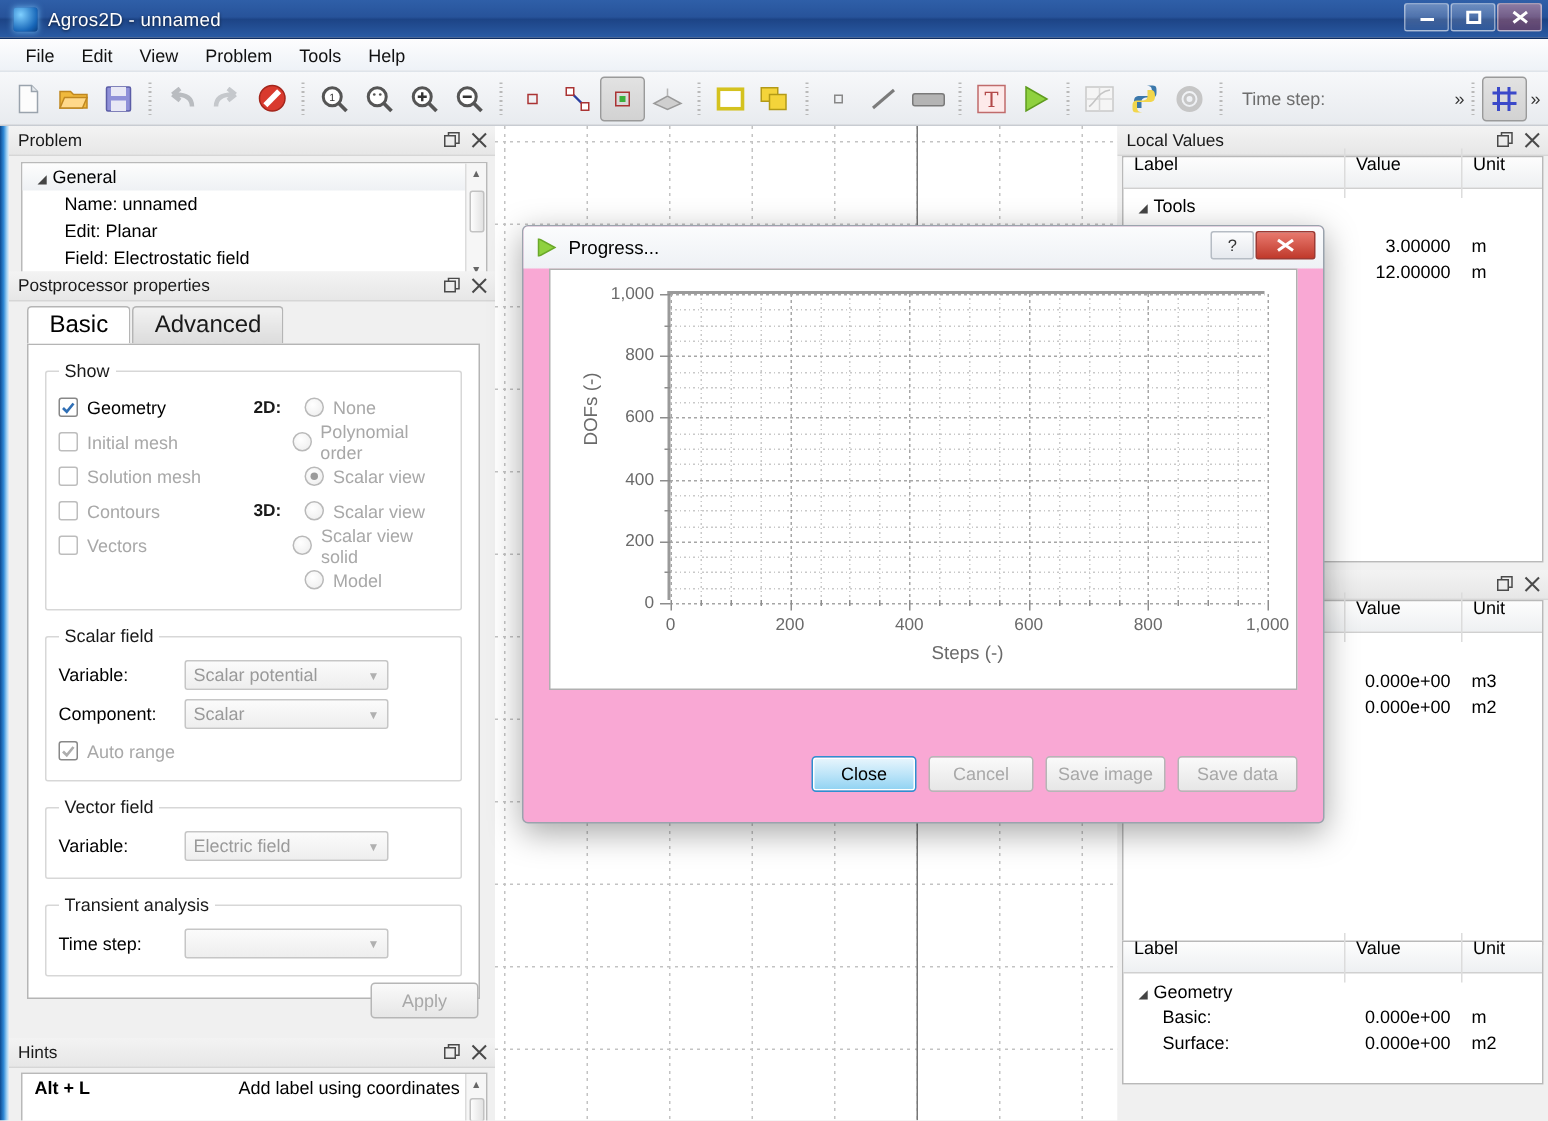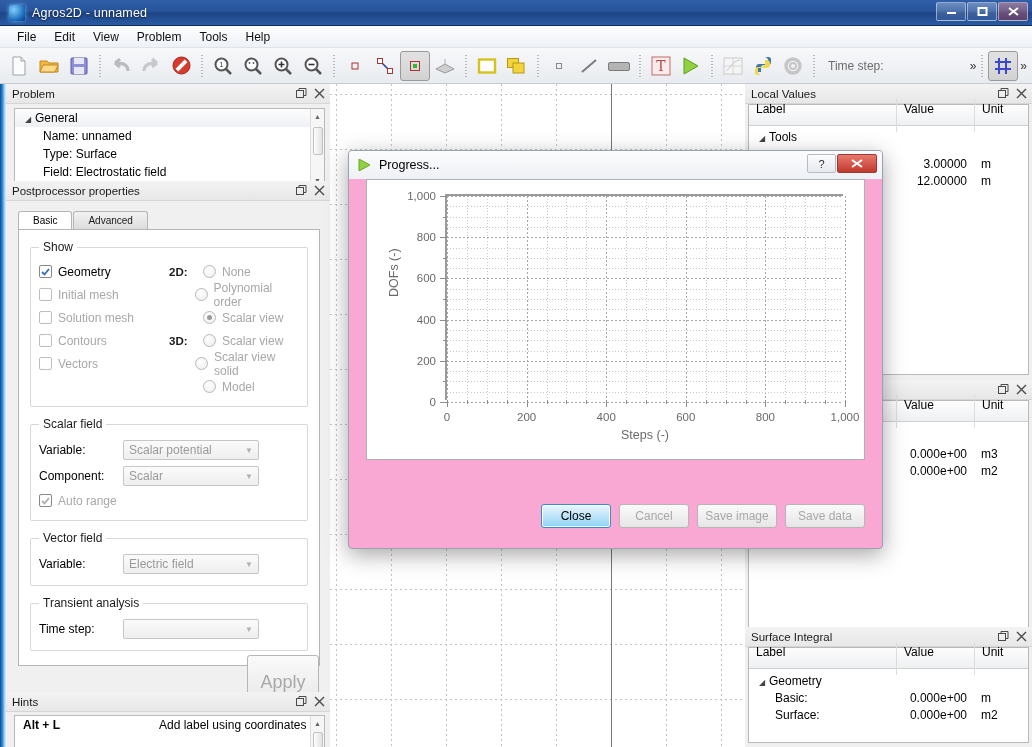--- a/index.html
+++ b/index.html
@@ -80,21 +80,21 @@
   .arrow{ display:inline-block; width:10px; color:#444; font-size:8px; }
   .vscroll{ position:absolute; right:0; top:0; width:14px; height:100%;
             background:#f6f6f6; border-left:1px solid #dcdcdc; }
   .vscroll .up,.vscroll .dn{ height:14px; display:flex;align-items:center;justify-content:center;
             font-size:7px;color:#666; }
   .vscroll .thumb{ position:absolute; left:2px; width:10px; height:28px; top:18px;
             background:linear-gradient(to right,#fdfdfd,#e2e2e2); border:1px solid #c2c2c2; border-radius:2px; }
 
   
   .tabrow{ display:flex; margin:6px 0 0 12px; align-items:flex-end; height:22px; }
-  .ptab{ padding:3px 14px; font-size:10px; border:1px solid #b5b5b5; border-bottom:none;
+  .ptab{ padding:3px 14px; font-size:16px; border:1px solid #b5b5b5; border-bottom:none;
          background:linear-gradient(to bottom,#f2f2f2,#dcdcdc); border-radius:3px 3px 0 0;
          margin-right:1px; color:#1a1a1a; }
   .ptab.active{ background:#fff; color:#000; position:relative; z-index:2; }
   .tabbody{ margin:0 10px 0 12px; background:#fff; border:1px solid #b5b5b5; position:relative; }
 
   fieldset.grp{ border:1px solid #d7d7d7; border-radius:2px; margin:10px 11px 8px 11px; padding:6px 8px 8px 8px; }
   fieldset.grp > legend{ font-size:12px; padding:0 4px; color:#1a1a1a; }
   .frow{ display:flex; align-items:center; height:23px; font-size:12px; }
   .chk{ width:13px;height:13px; border:1px solid #888; background:#fff; border-radius:2px;
         margin-right:6px; display:inline-flex;align-items:center;justify-content:center; flex:none; }
@@ -108,22 +108,22 @@
   .lbl2d{ width:34px; font-weight:bold; color:#1a1a1a; font-size:11.5px; }
   .lbl2d.blank{ font-weight:normal; }
   .colL{ width:130px; display:flex; align-items:center; }
 
   .combo{ width:136px; height:20px; border:1px solid #c6c6c6; border-radius:2px;
           background:linear-gradient(to bottom,#fbfbfb,#eeeeee);
           display:flex; align-items:center; padding-left:5px; font-size:12px; color:#9a9a9a; }
   .combo .cv{ flex:1; }
   .combo .ar{ width:18px; display:flex;align-items:center;justify-content:center; color:#b0b0b0; font-size:8px; }
   .fieldlbl{ width:84px; font-size:12px; }
-  .btn{ border:1px solid #b6b6b6; border-radius:3px; font-size:18px;
-        background:linear-gradient(to bottom,#fafafa,#e6e6e6); padding:16px 0; text-align:center; }
+  .btn{ border:1px solid #b6b6b6; border-radius:3px; font-size:12px;
+        background:linear-gradient(to bottom,#fafafa,#e6e6e6); padding:4px 0; text-align:center; }
   .btn.dis{ color:#a8a8a8; }
 
   .hintrow{ display:flex; font-size:12px; padding:2px 0 2px 8px; }
   .hintkey{ width:136px; font-weight:bold; }
 
   
   .canvas{ position:absolute; left:330px; top:84px; width:415px; height:663px;
            background:#fff; overflow:hidden; }
   .gv{ position:absolute; top:0; bottom:0; width:1px;
        background:repeating-linear-gradient(to bottom,#c3c3c3 0 2px,transparent 2px 5px); }
@@ -414,21 +414,21 @@
         <svg width="11" height="11">
             <path d="M1 1l9 9M10 1l-9 9" stroke="#4a4a4a" stroke-width="1.4"></path>
           </svg>
       </span>
     </div>
     <div class="treebox" style="height:80px;">
       <div class="trow top">
         <span class="arrow">◢</span><span>General</span>
       </div>
       <div class="trow ind">Name: unnamed</div>
-      <div class="trow ind">Type: Surface</div>
+      <div class="trow ind">Edit: Planar</div>
       <div class="trow ind">Field: Electrostatic field</div>
       <div class="vscroll">
         <div class="up">▲</div>
         <div class="thumb"></div>
         <div class="dn" style="position:absolute;bottom:0;width:100%;">▼</div>
       </div>
     </div>
   </div>
 
   <div class="dockpanel" style="left:6px;top:181px;width:324px;height:510px;">
@@ -698,35 +698,20 @@
         </div>
         <div class="drow">
           <div class="dname"></div>
           <div class="dval">0.000e+00</div>
           <div class="dunit">m2</div>
         </div>
       </div>
     </div>
 
     <div style="position:absolute;left:0;top:543px;width:287px;height:120px;">
-      <div class="dockhdr">
-        <span>Surface Integral</span>
-        <span class="sp"></span>
-        <span class="dockbtn">
-          <svg width="11" height="11">
-              <rect x="0.5" y="2.5" width="7" height="7" fill="none" stroke="#4a4a4a"></rect>
-              <path d="M3 2.5V0.5h7v7H8" fill="none" stroke="#4a4a4a"></path>
-            </svg>
-        </span>
-        <span class="dockbtn">
-          <svg width="11" height="11">
-              <path d="M1 1l9 9M10 1l-9 9" stroke="#4a4a4a" stroke-width="1.4"></path>
-            </svg>
-        </span>
-      </div>
       <div class="panelbody">
         <div class="tblhdr">
           <div class="cLabel">Label</div>
           <div class="cValue">Value</div>
           <div class="cUnit">Unit</div>
         </div>
         <div class="drow" style="margin-top:3px">
           <div class="dname">
             <span class="arrow">◢</span><span>Geometry</span>
           </div>

